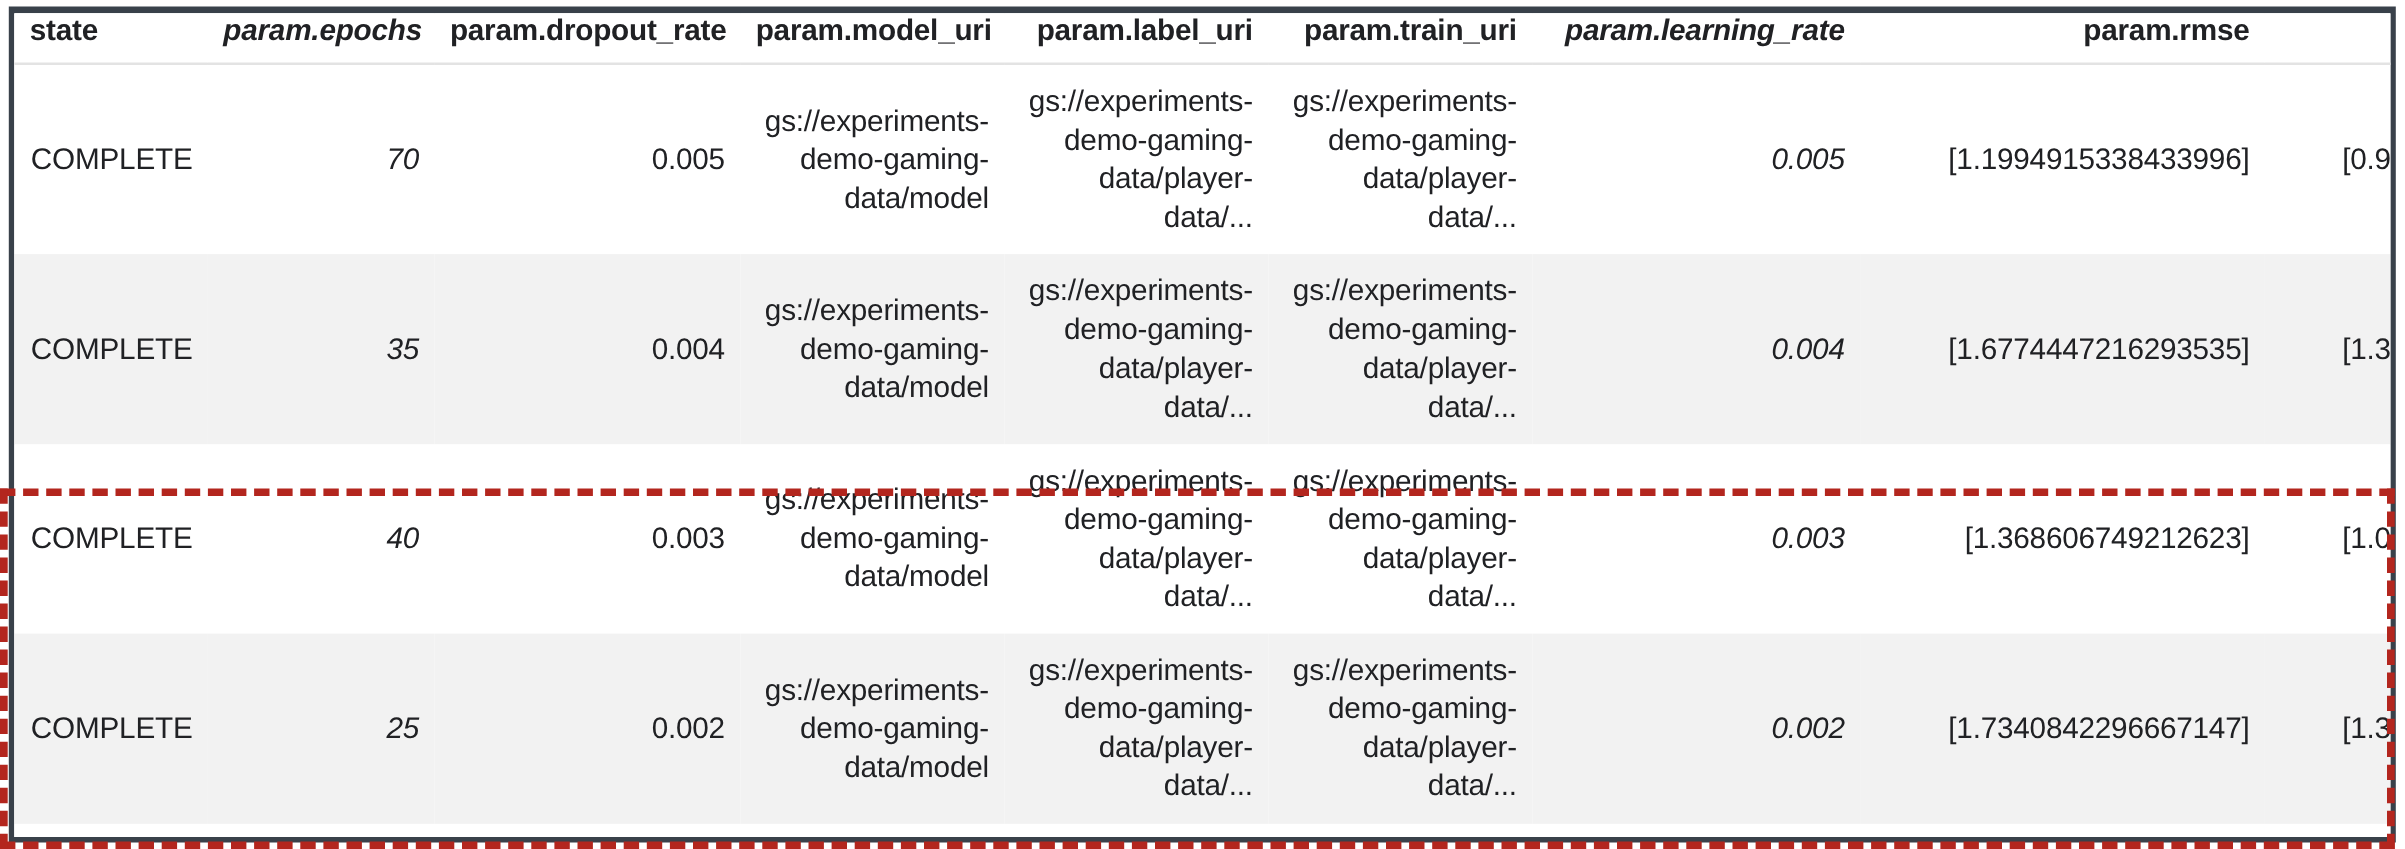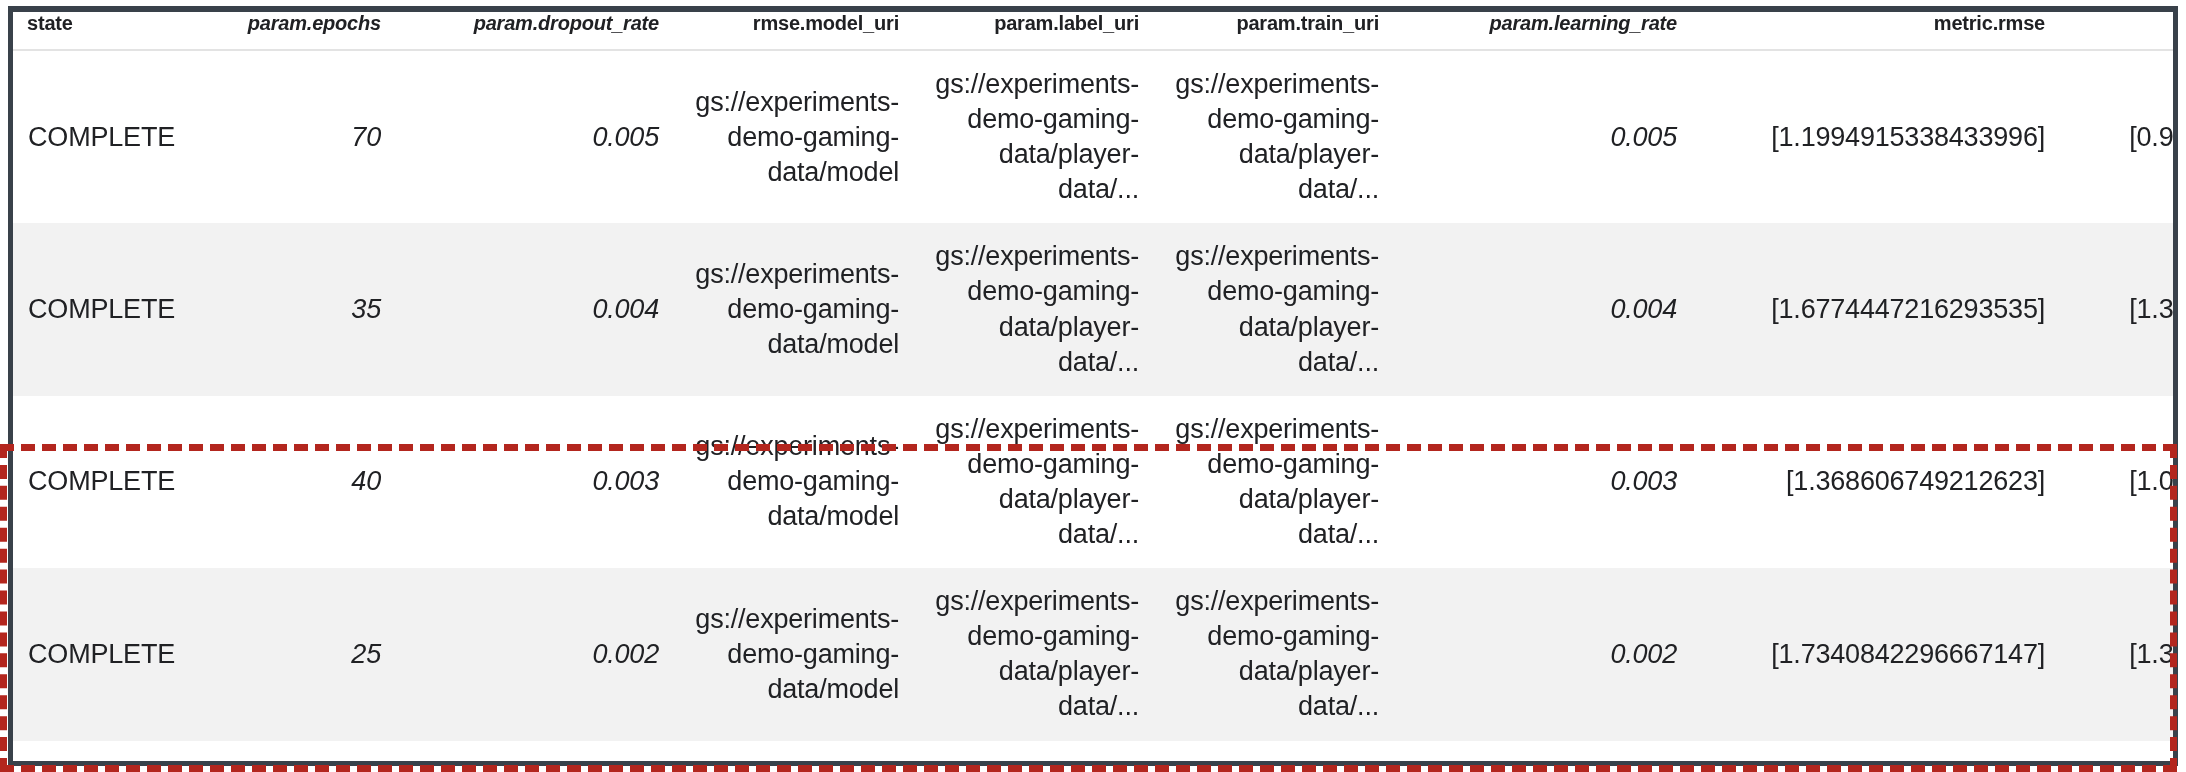--- a/index.html
+++ b/index.html
@@ -37,21 +37,21 @@
   }
 
   table.results {
     border-collapse: collapse;
     table-layout: fixed;
     width: 2160px;
     background: #ffffff;
   }
 
   table.results thead th {
-    font-size: 20px;
+    font-size: 27px;
     font-weight: bold;
     color: #202124;
     text-align: right;
     vertical-align: bottom;
     padding: 0 14px 14px 14px;
     background: #ffffff;
     border-bottom: 2px solid #e3e3e3;
     white-space: nowrap;
     letter-spacing: -0.2px;
   }
@@ -66,21 +66,21 @@
     word-break: break-word;
     letter-spacing: -0.2px;
   }
 
   tbody tr.row-odd  td { background: #ffffff; }
   tbody tr.row-even td { background: #f2f2f2; }
 
   
   .col-state        { width: 148px;  text-align: center; }
   .col-epochs       { width: 178px; font-style: italic; }
-  .col-dropout      { width: 250px; font-style: italic; }
+  .col-dropout      { width: 250px; }
   .col-model-uri    { width: 212px; }
   .col-label-uri    { width: 212px; }
   .col-train-uri    { width: 212px; }
   .col-lr           { width: 270px; font-style: italic; }
   .col-rmse         { width: 340px; }
   .col-mae          { width: 330px; }
 
   th.col-state { text-align: left !important; padding-left: 16px; }
   td.col-state { padding-left: 16px; }
 
@@ -108,25 +108,25 @@
 
 <div id="screen">
 
   <div class="table-frame">
     <table class="results">
       <thead>
         <tr>
           <th class="col-state">state</th>
           <th class="col-epochs">param.epochs</th>
           <th class="col-dropout">param.dropout_rate</th>
-          <th class="col-model-uri">rmse.model_uri</th>
+          <th class="col-model-uri">param.model_uri</th>
           <th class="col-label-uri">param.label_uri</th>
           <th class="col-train-uri">param.train_uri</th>
           <th class="col-lr">param.learning_rate</th>
-          <th class="col-rmse">metric.rmse</th>
+          <th class="col-rmse">param.rmse</th>
           <th class="col-mae">metric.mae</th>
         </tr>
       </thead>
       <tbody>
 
         <tr class="row-odd row-h1">
           <td class="col-state">COMPLETE</td>
           <td class="col-epochs">70</td>
           <td class="col-dropout">0.005</td>
           <td class="col-model-uri uri-cell">gs://experiments-demo-gaming-data/model</td>

